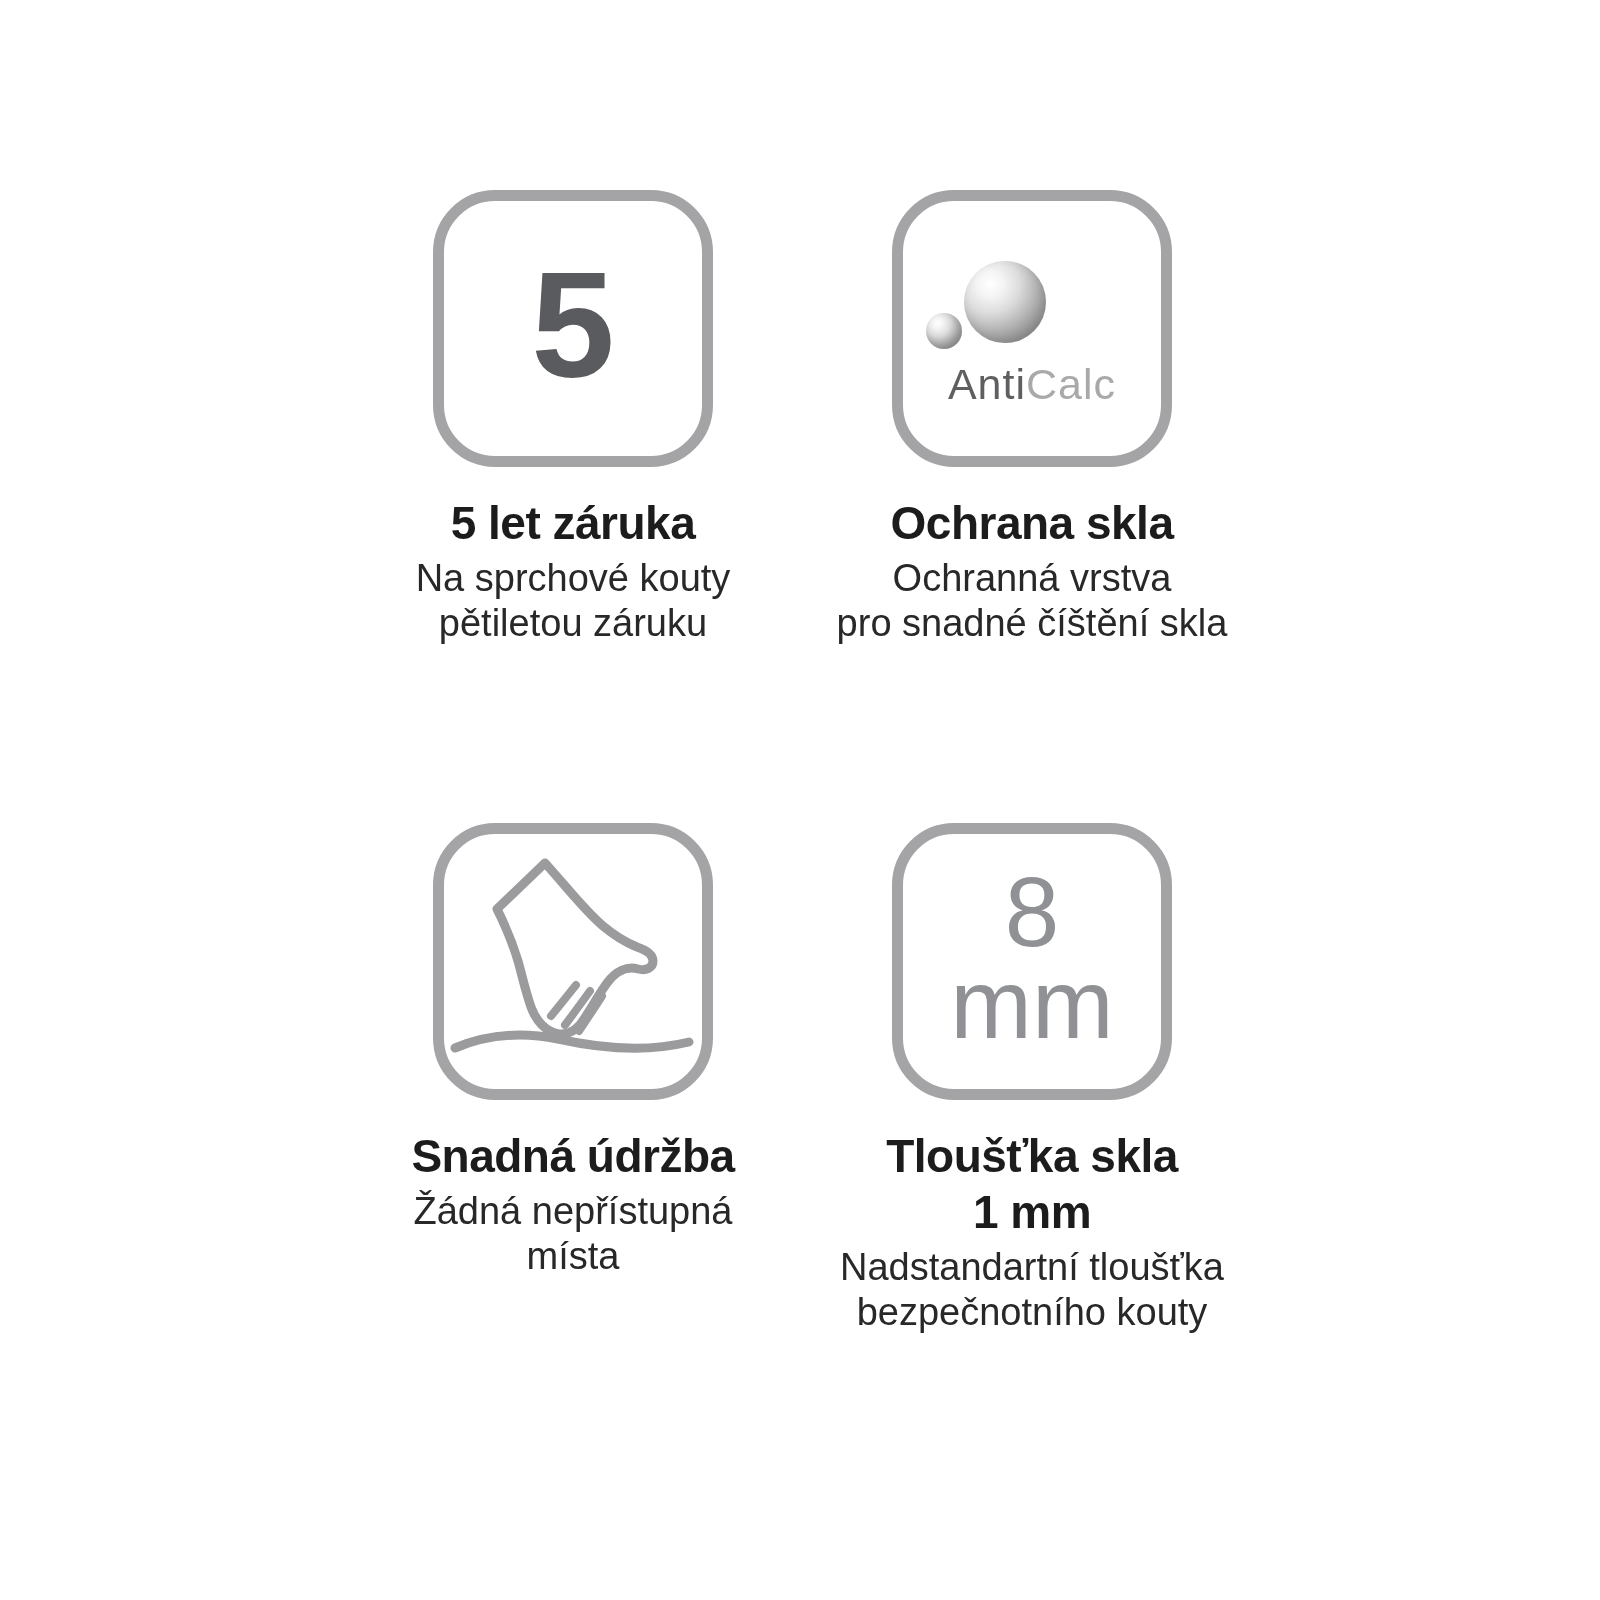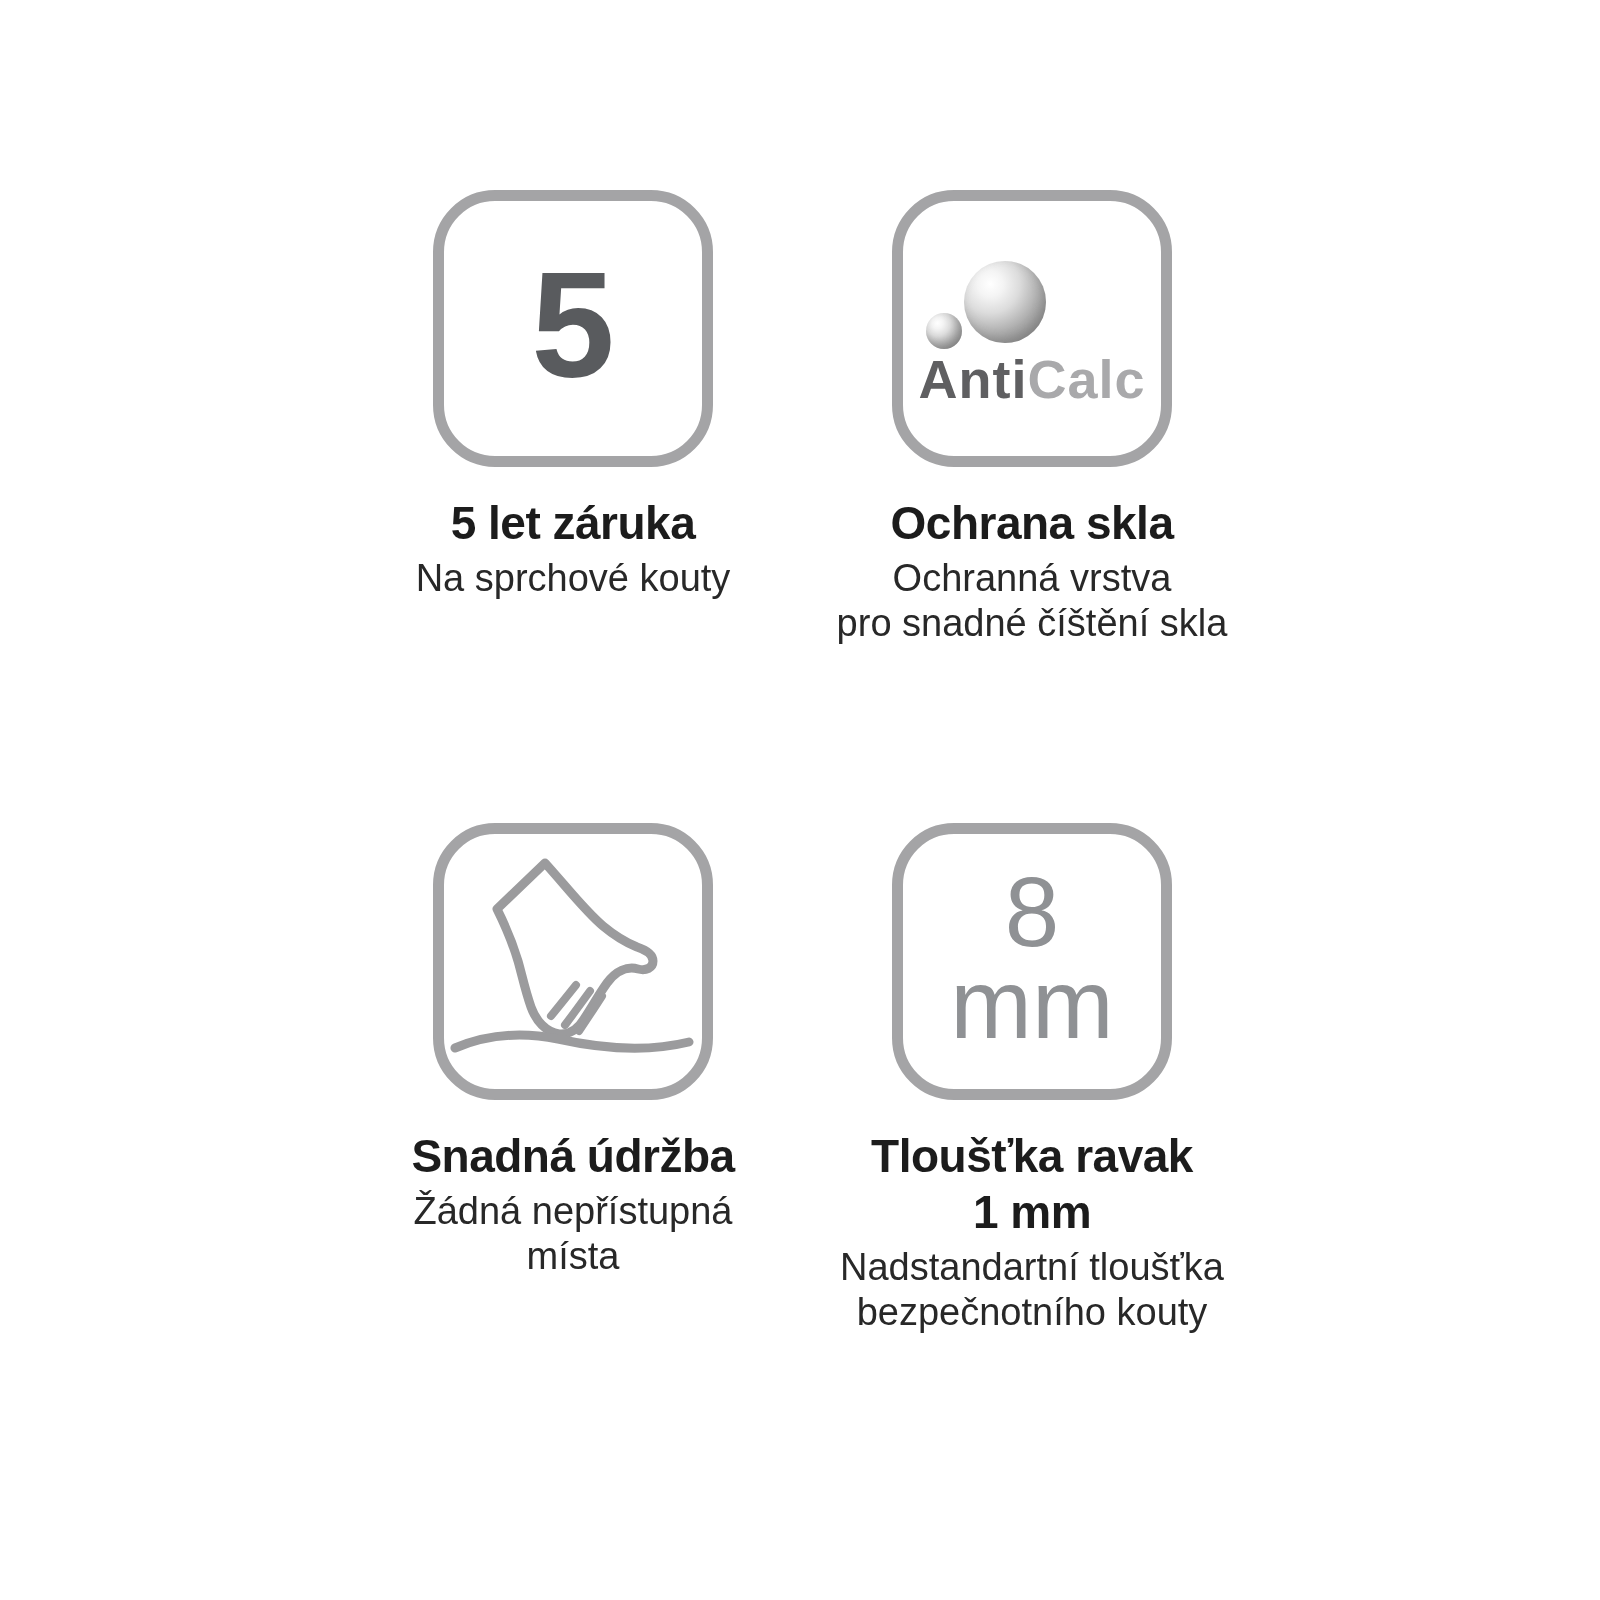--- a/index.html
+++ b/index.html
@@ -48,22 +48,22 @@
     background:
       radial-gradient(circle at 32% 28%, #ffffff 0%, #f4f4f4 16%, #dcdcdc 36%, #ababab 62%, #8d8d8d 78%, #b9b9b9 93%, #d2d2d2 100%);
     box-shadow: inset -3px -4px 8px rgba(120,120,120,0.35);
   }
   .bubble-large { left: 61px; top: 60px; width: 82px; height: 82px; }
   .bubble-small { left: 23px; top: 112px; width: 36px; height: 36px; }
   .anticalc {
     position: absolute;
     left: 0; right: 0;
     bottom: 50px;
-    font-size: 54px;
-    font-weight: bold;
+    font-size: 43px;
+    font-weight: normal;
     letter-spacing: 1px;
     line-height: 1;
   }
   .anticalc-anti { color: #5f5f61; }
   .anticalc-calc { color: #a9a9ab; }
 
   .thickness-value { font-size: 98px; color: #8f9194; line-height: 84px; font-weight: normal; }
   .thickness-unit  { font-size: 98px; color: #8f9194; line-height: 100px; font-weight: normal; }
 
   .hand-svg { position: absolute; left: -11px; top: -11px; }
@@ -116,20 +116,21 @@
 
 <div class="canvas">
 
   <div class="feature" id="feature-warranty">
     <div class="icon-frame">
       <div class="five-number">5</div>
     </div>
     <div class="title">5 let záruka</div>
     <div class="subtitle">
       <div>Na sprchové kouty</div>
+      <div>pětiletou záruku</div>
     </div>
   </div>
 
   <div class="feature" id="feature-glass-protection">
     <div class="icon-frame">
       <div class="bubble bubble-large"></div>
       <div class="bubble bubble-small"></div>
       <div class="anticalc">
         <span class="anticalc-anti">Anti</span><span class="anticalc-calc">Calc</span>
       </div>
@@ -156,21 +157,21 @@
       <div>Žádná nepřístupná</div>
       <div>místa</div>
     </div>
   </div>
 
   <div class="feature" id="feature-glass-thickness">
     <div class="icon-frame">
       <div class="thickness-value">8</div>
       <div class="thickness-unit">mm</div>
     </div>
-    <div class="title">Tloušťka ravak</div>
+    <div class="title">Tloušťka skla</div>
     <div class="title-line2">1 mm</div>
     <div class="subtitle">
       <div>Nadstandartní tloušťka</div>
       <div>bezpečnotního kouty</div>
     </div>
   </div>
 
 
 </div>
 

